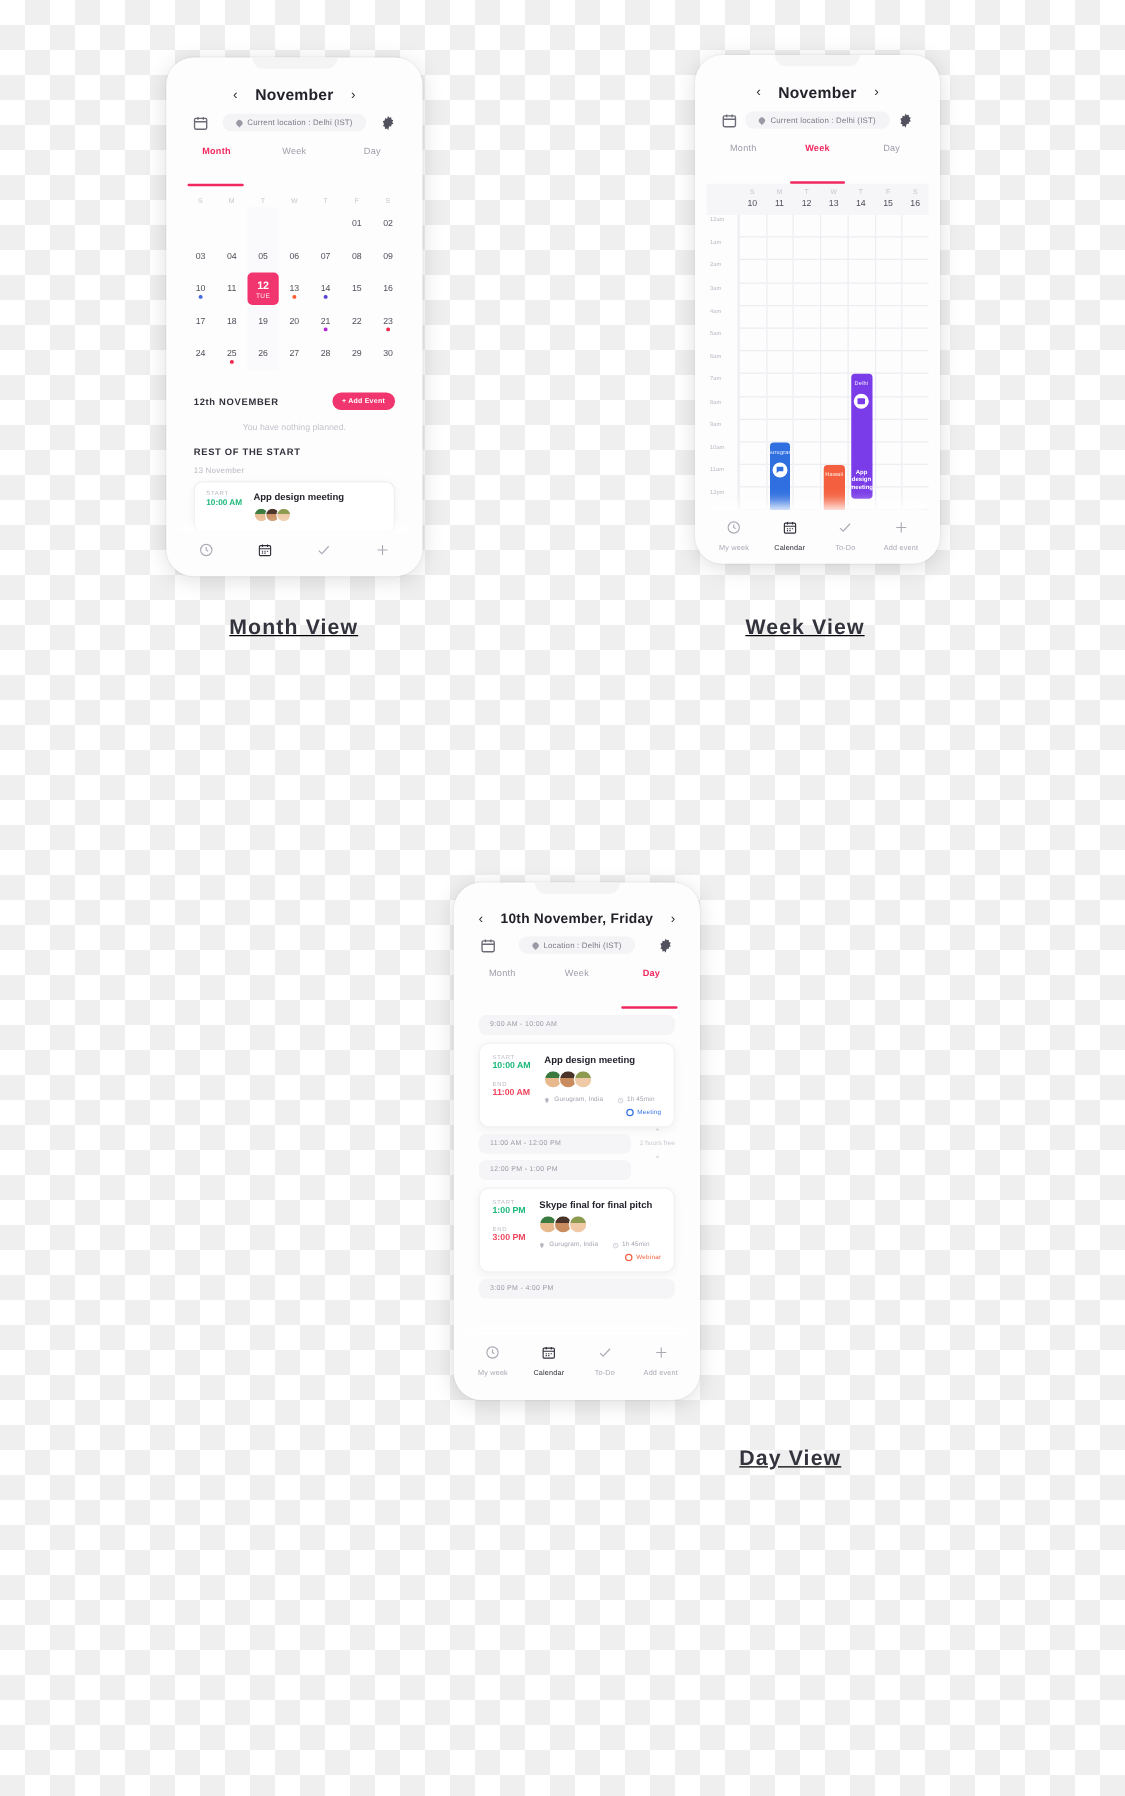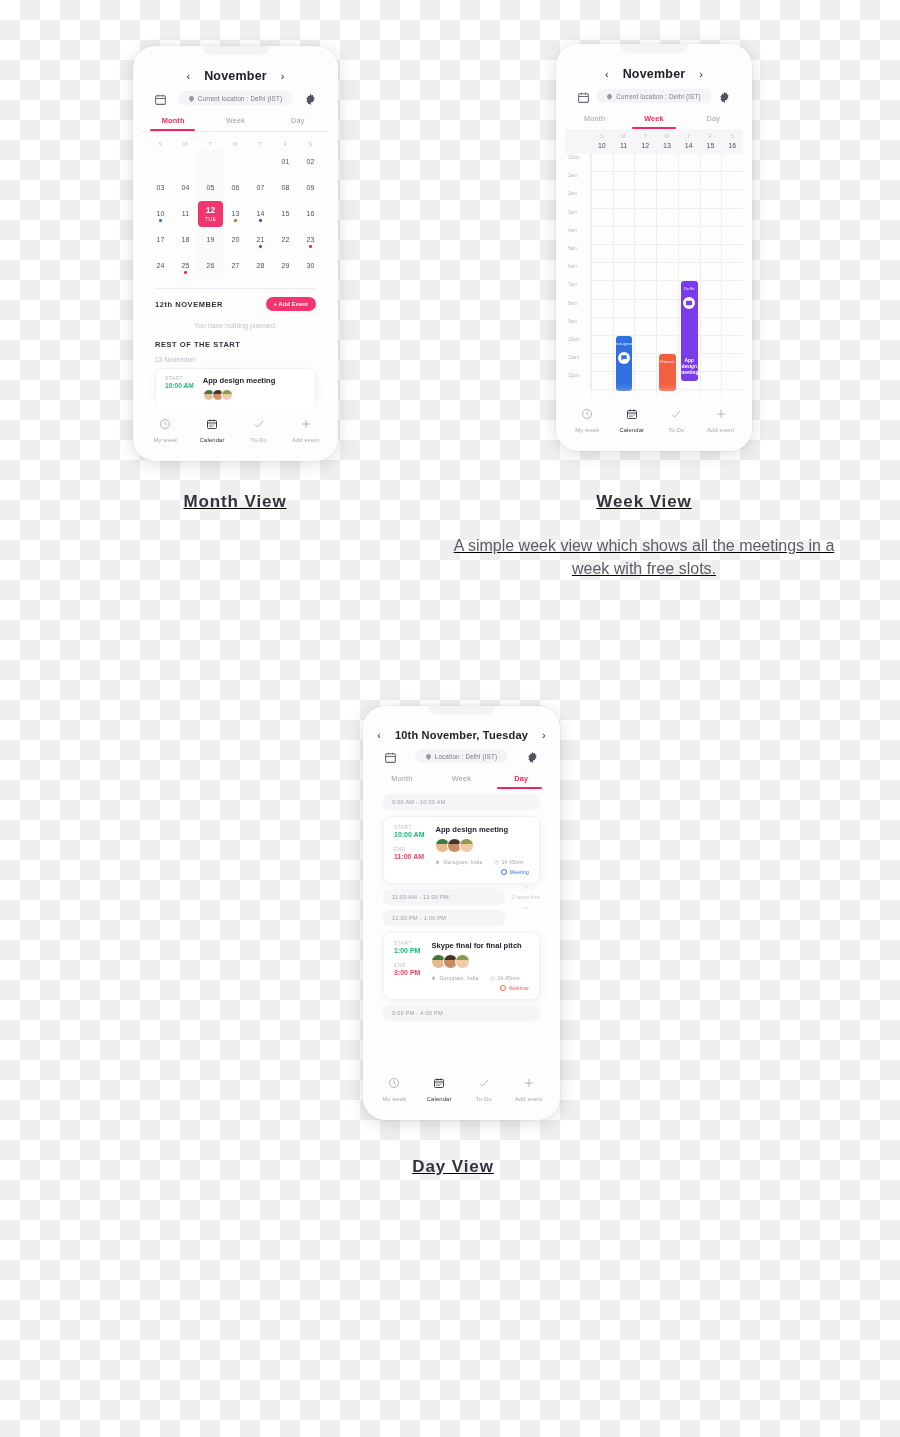--- a/index.html
+++ b/index.html
@@ -37,21 +37,21 @@
   .locbar{display:flex;align-items:center;justify-content:space-between;padding:3px 12px 6px;}
   .ic{width:13px;height:13px;display:inline-block;}
   .locpill{
     background:#f4f4f6;border-radius:11px;padding:3.5px 11px;display:flex;align-items:center;gap:4px;
     font-size:6.3px;color:#7b7b88;letter-spacing:.15px;
   }
   .pin{width:5px;height:5px;border-radius:50% 50% 50% 0;background:#9a9aa6;transform:rotate(-45deg);display:inline-block;}
 
   
   .tabs{display:flex;position:relative;}
-  .tab{flex:1;text-align:center;font-size:7.3px;color:#9d9daa;padding:5px 0 6px;letter-spacing:.2px;cursor:pointer;}
+  .tab{flex:1;text-align:center;font-size:7.3px;color:#9d9daa;padding:5px 0 24px;letter-spacing:.2px;cursor:pointer;}
   .tab.active{color:#f1285e;font-weight:bold;}
   .tab-underline{position:absolute;bottom:0;height:1.6px;background:#f1285e;border-radius:2px;}
   .tabsep{height:1px;background:#ececf0;}
 
   
   .dow{display:grid;grid-template-columns:repeat(7,1fr);padding:9px 6px 2px;}
   .dow span{text-align:center;font-size:5.6px;color:#c5c5cf;letter-spacing:.3px;}
   .mgrid{display:grid;grid-template-columns:repeat(7,1fr);padding:0 6px;row-gap:0;}
   .cell{height:26px;display:flex;flex-direction:column;align-items:center;justify-content:center;position:relative;font-size:7px;color:#50505c;cursor:pointer;}
   .cell.col-t{background:#fafafc;}
@@ -577,21 +577,21 @@
         </div>
     </div>
   </div>
 
   <div class="phone" style="left:363px;top:706px;width:197px;height:414px;">
     <div class="notch"></div>
     <div class="screen">
 
       <div class="titlebar">
         <span class="arrow">‹</span>
-        <span class="month-title small">10th November, Tuesday</span>
+        <span class="month-title small">10th November, Friday</span>
         <span class="arrow">›</span>
       </div>
 
       <div class="locbar">
         <span class="ic">
           <svg viewBox="0 0 24 24" width="13" height="13" fill="none" stroke="#6b6b78" stroke-width="2">
               <rect x="3" y="5" width="18" height="16" rx="2"></rect>
               <path d="M3 10h18M8 3v4M16 3v4"></path>
             </svg>
         </span>
@@ -716,20 +716,19 @@
         </div>
     </div>
   </div>
 
   <div class="caption" style="left:35px;top:492px;width:400px;">
     <div class="cap-title">Month View</div>
   </div>
 
   <div class="caption" style="left:444px;top:492px;width:400px;">
     <div class="cap-title">Week View</div>
-    <div class="cap-text">A simple week view which shows all the meetings in a week with free slots.</div>
   </div>
 
-  <div class="caption" style="left:233px;top:1157px;width:440px;">
+  <div class="caption" style="left:233px;top:1157px;width:440px;text-align:right;">
     <div class="cap-title">Day View</div>
   </div>
 
 </div>
 
 </body></html>

